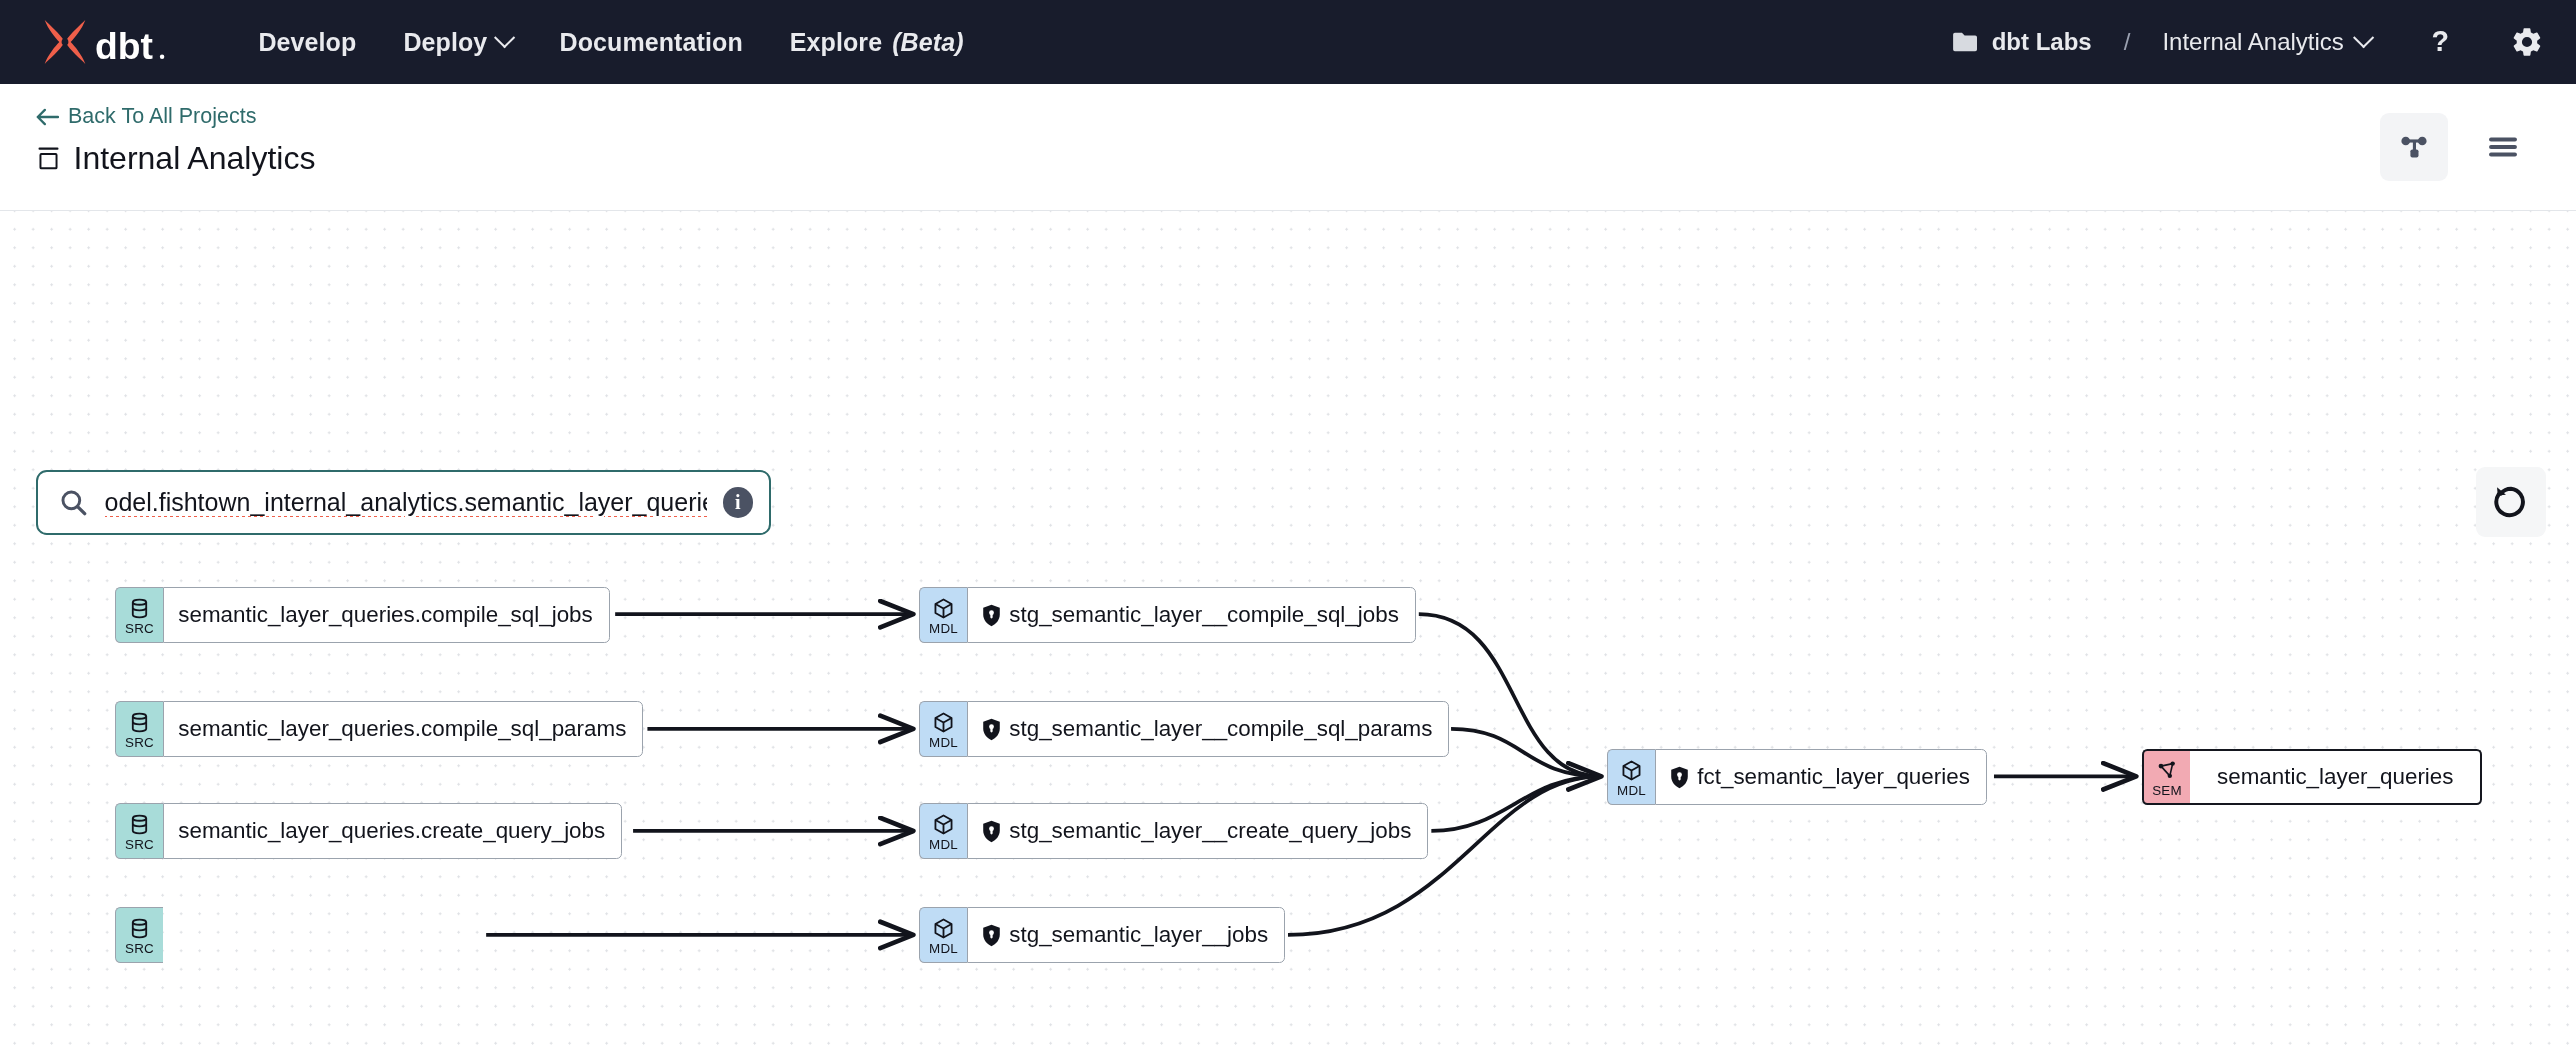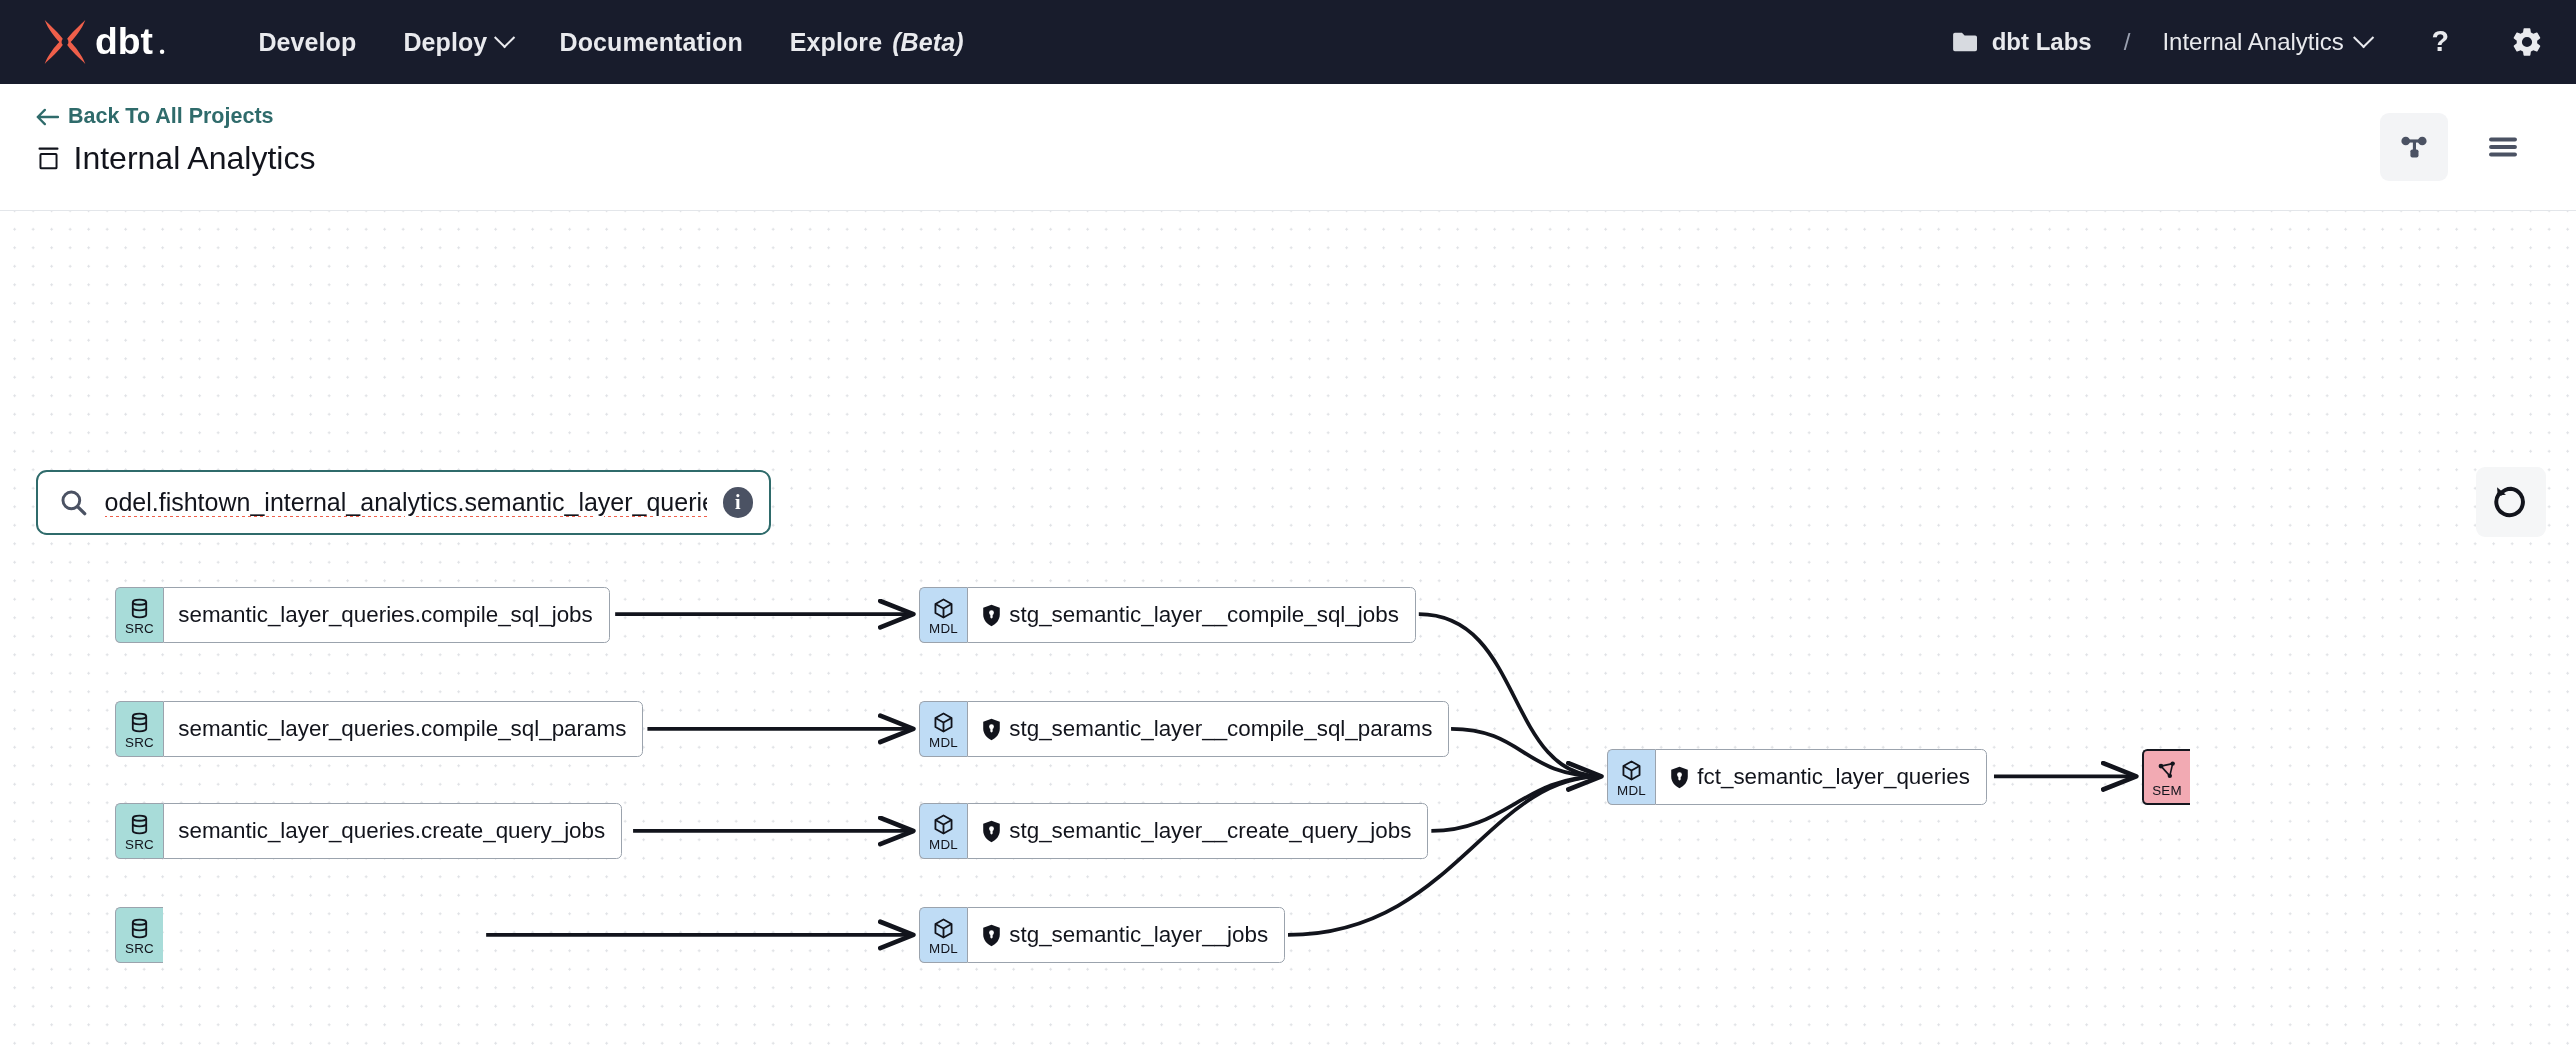--- a/index.html
+++ b/index.html
@@ -17,21 +17,21 @@
   .navbar {
     height: 84px;
     background: #181c2c;
     display: flex;
     align-items: center;
     padding: 0 32px 0 39px;
     position: relative;
   }
   .brand {
     display: flex;
-    align-items: center;
+    align-items: flex-end;
     gap: 0px;
     margin-right: 52px;
     cursor: pointer;
   }
   .brand-mark { width: 52px; height: 52px; display: block; }
   .brand-word { height: 41px; display: block; margin-left: 3.6px; }
 
   .nav-links {
     display: flex;
     align-items: center;
@@ -110,21 +110,21 @@
     display: flex;
     align-items: flex-start;
   }
   .subheader-left { display: flex; flex-direction: column; gap: 5.4px; }
   .back-link {
     display: flex;
     align-items: center;
     gap: 9px;
     color: #2f6b6b;
     font-size: 21.5px;
-    font-weight: 700;
+    font-weight: 400;
     cursor: pointer;
     white-space: nowrap;
   }
   .page-title-row {
     display: flex;
     align-items: center;
     gap: 12.5px;
     margin-top: 5.4px;
   }
   .page-title {
@@ -575,16 +575,19 @@
       <svg class="glyph" width="23" height="23" viewBox="0 0 24 24">
         <circle cx="5.2" cy="7.4" r="2.5" fill="#12141c"></circle>
         <circle cx="17.4" cy="4.8" r="2.3" fill="#12141c"></circle>
         <circle cx="14.4" cy="17.6" r="2.3" fill="#12141c"></circle>
         <line x1="5.2" y1="7.4" x2="17.4" y2="4.8" stroke="#12141c" stroke-width="1.7"></line>
         <line x1="17.4" y1="4.8" x2="14.4" y2="17.6" stroke="#12141c" stroke-width="1.7"></line>
         <line x1="14.4" y1="17.6" x2="5.2" y2="7.4" stroke="#12141c" stroke-width="1.7"></line>
       </svg>
       <span class="code">SEM</span>
     </div>
+    <div class="node-body">
+      <span class="node-label">semantic_layer_queries</span>
+    </div>
   </div>
 
 </div>
 
 
 </body></html>

